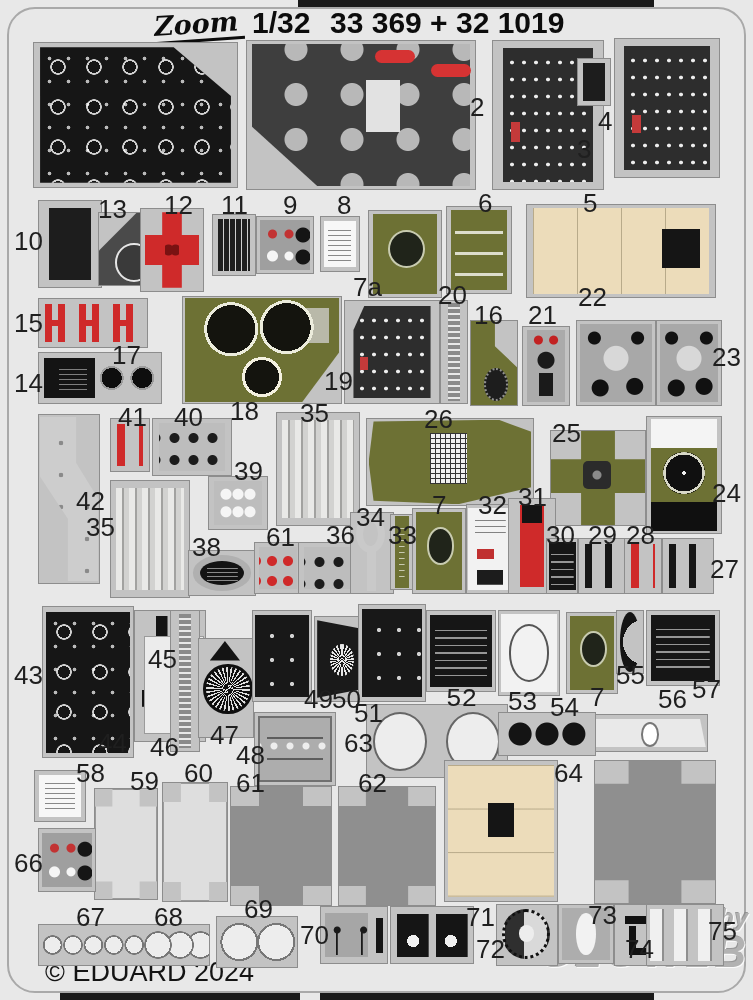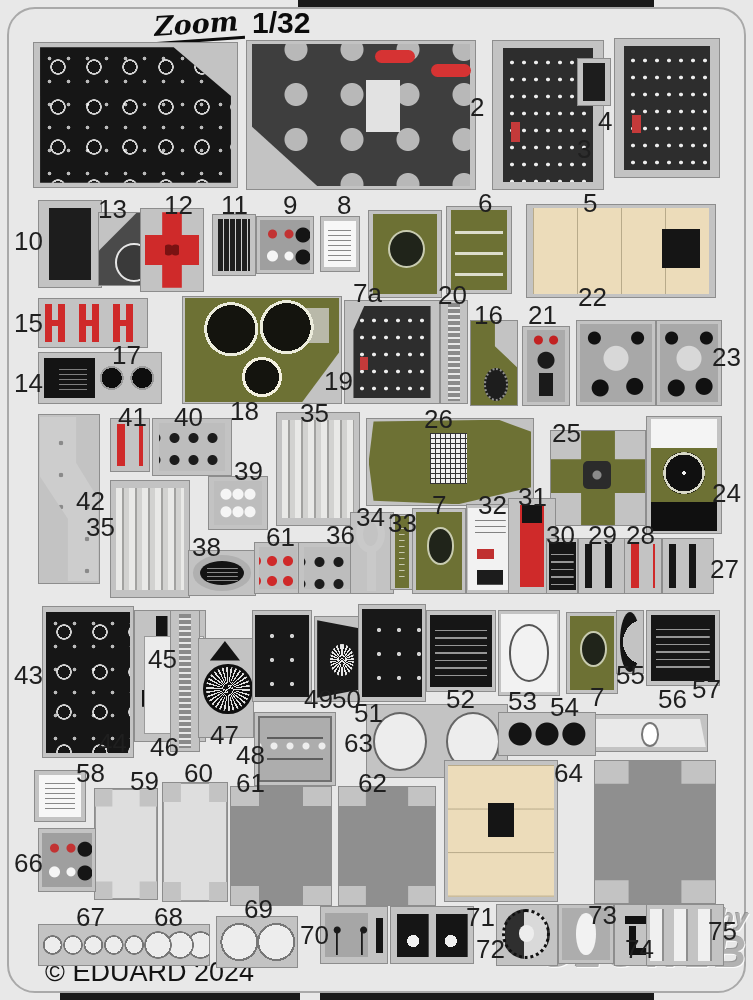--- a/index.html
+++ b/index.html
@@ -211,20 +211,21 @@
 <body>
 
 <div id="sheet">
   <div class="edge-strip" style="left:298px;top:0;width:356px;height:7px;"></div>
   <div class="edge-strip" style="left:60px;bottom:0;width:240px;height:7px;"></div>
   <div class="edge-strip" style="left:320px;bottom:0;width:334px;height:7px;"></div>
   <div class="sheet-border"></div>
 
   <span class="hdr" id="serieslogo">Zoom</span>
   <span class="hdr" id="scale">1/32</span>
+  <span class="hdr" id="codes">33 369 + 32 1019</span>
 
   <div id="parts-layer" style="position:absolute;inset:0;">
       <div class="carrier t-film cut-tr" style="left: 33px; top: 42px; width: 205px; height: 146px;"></div>
       <div class="carrier t-main-panel" style="left: 246px; top: 40px; width: 230px; height: 150px;"></div>
       <div class="carrier t-switch-panel" style="left: 492px; top: 40px; width: 112px; height: 150px;"></div>
       <span class="part-label" style="left: 470px; top: 92px;">2</span>
       <div class="carrier t-plain-dark" style="left: 577px; top: 58px; width: 34px; height: 48px;"></div>
       <span class="part-label" style="left: 577px; top: 134px;">3</span>
       <div class="carrier t-switch-panel" style="left: 614px; top: 38px; width: 106px; height: 140px;"></div>
       <span class="part-label" style="left: 598px; top: 106px;">4</span>
@@ -234,21 +235,21 @@
       <span class="part-label" style="left: 98px; top: 194px;">13</span>
       <div class="carrier t-red-cross" style="left: 140px; top: 208px; width: 64px; height: 84px;"></div>
       <span class="part-label" style="left: 164px; top: 190px;">12</span>
       <div class="carrier t-stripes-dark" style="left: 212px; top: 214px; width: 44px; height: 62px;"></div>
       <span class="part-label" style="left: 221px; top: 190px;">11</span>
       <div class="carrier t-knob-panel" style="left: 256px; top: 216px; width: 58px; height: 58px;"></div>
       <span class="part-label" style="left: 283px; top: 190px;">9</span>
       <div class="carrier t-white-placard" style="left: 320px; top: 216px; width: 40px; height: 56px;"></div>
       <span class="part-label" style="left: 337px; top: 190px;">8</span>
       <div class="carrier t-olive-dial" style="left: 368px; top: 210px; width: 74px; height: 88px;"></div>
-      <span class="part-label" style="left: 353px; top: 278px;">7a</span>
+      <span class="part-label" style="left: 353px; top: 272px;">7a</span>
       <div class="carrier t-olive-strips" style="left: 446px; top: 206px; width: 66px; height: 88px;"></div>
       <span class="part-label" style="left: 478px; top: 188px;">6</span>
       <div class="carrier t-cream-box" style="left: 526px; top: 204px; width: 190px; height: 94px;"></div>
       <span class="part-label" style="left: 583px; top: 188px;">5</span>
       <div class="carrier t-red-h" style="left: 38px; top: 298px; width: 110px; height: 50px;"></div>
       <span class="part-label" style="left: 14px; top: 308px;">15</span>
       <span class="part-label" style="left: 112px; top: 340px;">17</span>
       <div class="carrier t-placard-grommets" style="left: 38px; top: 352px; width: 124px; height: 52px;"></div>
       <span class="part-label" style="left: 14px; top: 368px;">14</span>
       <div class="carrier t-olive-gauges" style="left: 182px; top: 296px; width: 160px; height: 108px;"></div>
@@ -285,21 +286,21 @@
       <span class="part-label" style="left: 712px; top: 458px; margin-top: 20px;">24</span>
       <div class="carrier t-oval-placard" style="left: 188px; top: 550px; width: 68px; height: 46px;"></div>
       <span class="part-label" style="left: 192px; top: 532px;">38</span>
       <div class="carrier t-strip-reddots" style="left: 254px; top: 542px; width: 48px; height: 52px;"></div>
       <span class="part-label" style="left: 266px; top: 522px;">61</span>
       <div class="carrier t-strip-blackdots" style="left: 298px; top: 542px; width: 68px; height: 52px;"></div>
       <span class="part-label" style="left: 326px; top: 520px;">36</span>
       <div class="carrier t-hook" style="left: 350px; top: 512px; width: 44px; height: 82px;"></div>
       <span class="part-label" style="left: 356px; top: 502px;">34</span>
       <div class="carrier t-olive-strip-narrow" style="left: 390px; top: 514px; width: 24px; height: 76px;"></div>
-      <span class="part-label" style="left: 388px; top: 508px; text-align: right;">33</span>
+      <span class="part-label" style="left: 388px; top: 520px; text-align: right;">33</span>
       <div class="carrier t-olive-dial" style="left: 412px; top: 508px; width: 54px; height: 86px;"></div>
       <span class="part-label" style="left: 432px; top: 490px;">7</span>
       <div class="carrier t-white-panelled" style="left: 466px; top: 504px; width: 48px; height: 90px;"></div>
       <span class="part-label" style="left: 478px; top: 490px;">32</span>
       <div class="carrier t-red-tab" style="left: 508px; top: 498px; width: 48px; height: 96px;"></div>
       <span class="part-label" style="left: 518px; top: 482px;">31</span>
       <div class="carrier t-black-placard" style="left: 546px; top: 538px; width: 32px; height: 56px;"></div>
       <span class="part-label" style="left: 546px; top: 520px;">30</span>
       <div class="carrier t-dumbbells" style="left: 578px; top: 538px; width: 54px; height: 56px;"></div>
       <span class="part-label" style="left: 588px; top: 520px;">29</span>
@@ -317,21 +318,21 @@
       <span class="part-label" style="left: 150px; top: 732px;">46</span>
       <div class="carrier t-rosette" style="left: 198px; top: 638px; width: 56px; height: 100px;"></div>
       <span class="part-label" style="left: 210px; top: 720px;">47</span>
       <div class="carrier t-black-panel-dots" style="left: 252px; top: 610px; width: 60px; height: 92px;"></div>
       <span class="part-label" style="left: 304px; top: 684px;">49</span>
       <div class="carrier t-black-dial" style="left: 314px; top: 616px; width: 56px; height: 86px;"></div>
       <span class="part-label" style="left: 332px; top: 684px;">50</span>
       <div class="carrier t-black-panel-dots" style="left: 358px; top: 604px; width: 68px; height: 98px;"></div>
       <span class="part-label" style="left: 354px; top: 698px;">51</span>
       <div class="carrier t-black-placard" style="left: 426px; top: 610px; width: 70px; height: 82px;"></div>
-      <span class="part-label" style="left: 446px; top: 684px;">52</span>
+      <span class="part-label" style="left: 446px; top: 684px; font-family: Liberation Mono, monospace;">52</span>
       <div class="carrier t-white-circle-panel" style="left: 498px; top: 610px; width: 62px; height: 86px;"></div>
       <span class="part-label" style="left: 508px; top: 686px;">53</span>
       <span class="part-label" style="left: 550px; top: 692px;">54</span>
       <div class="carrier t-olive-dial" style="left: 566px; top: 612px; width: 52px; height: 82px;"></div>
       <span class="part-label" style="left: 590px; top: 682px;">7</span>
       <div class="carrier t-crescent" style="left: 616px; top: 610px; width: 28px; height: 64px;"></div>
       <span class="part-label" style="left: 616px; top: 660px;">55</span>
       <div class="carrier t-black-placard" style="left: 646px; top: 610px; width: 74px; height: 76px;"></div>
       <span class="part-label" style="left: 692px; top: 674px;">57</span>
       <div class="carrier t-white-trapezoid" style="left: 586px; top: 714px; width: 122px; height: 38px;"></div>

